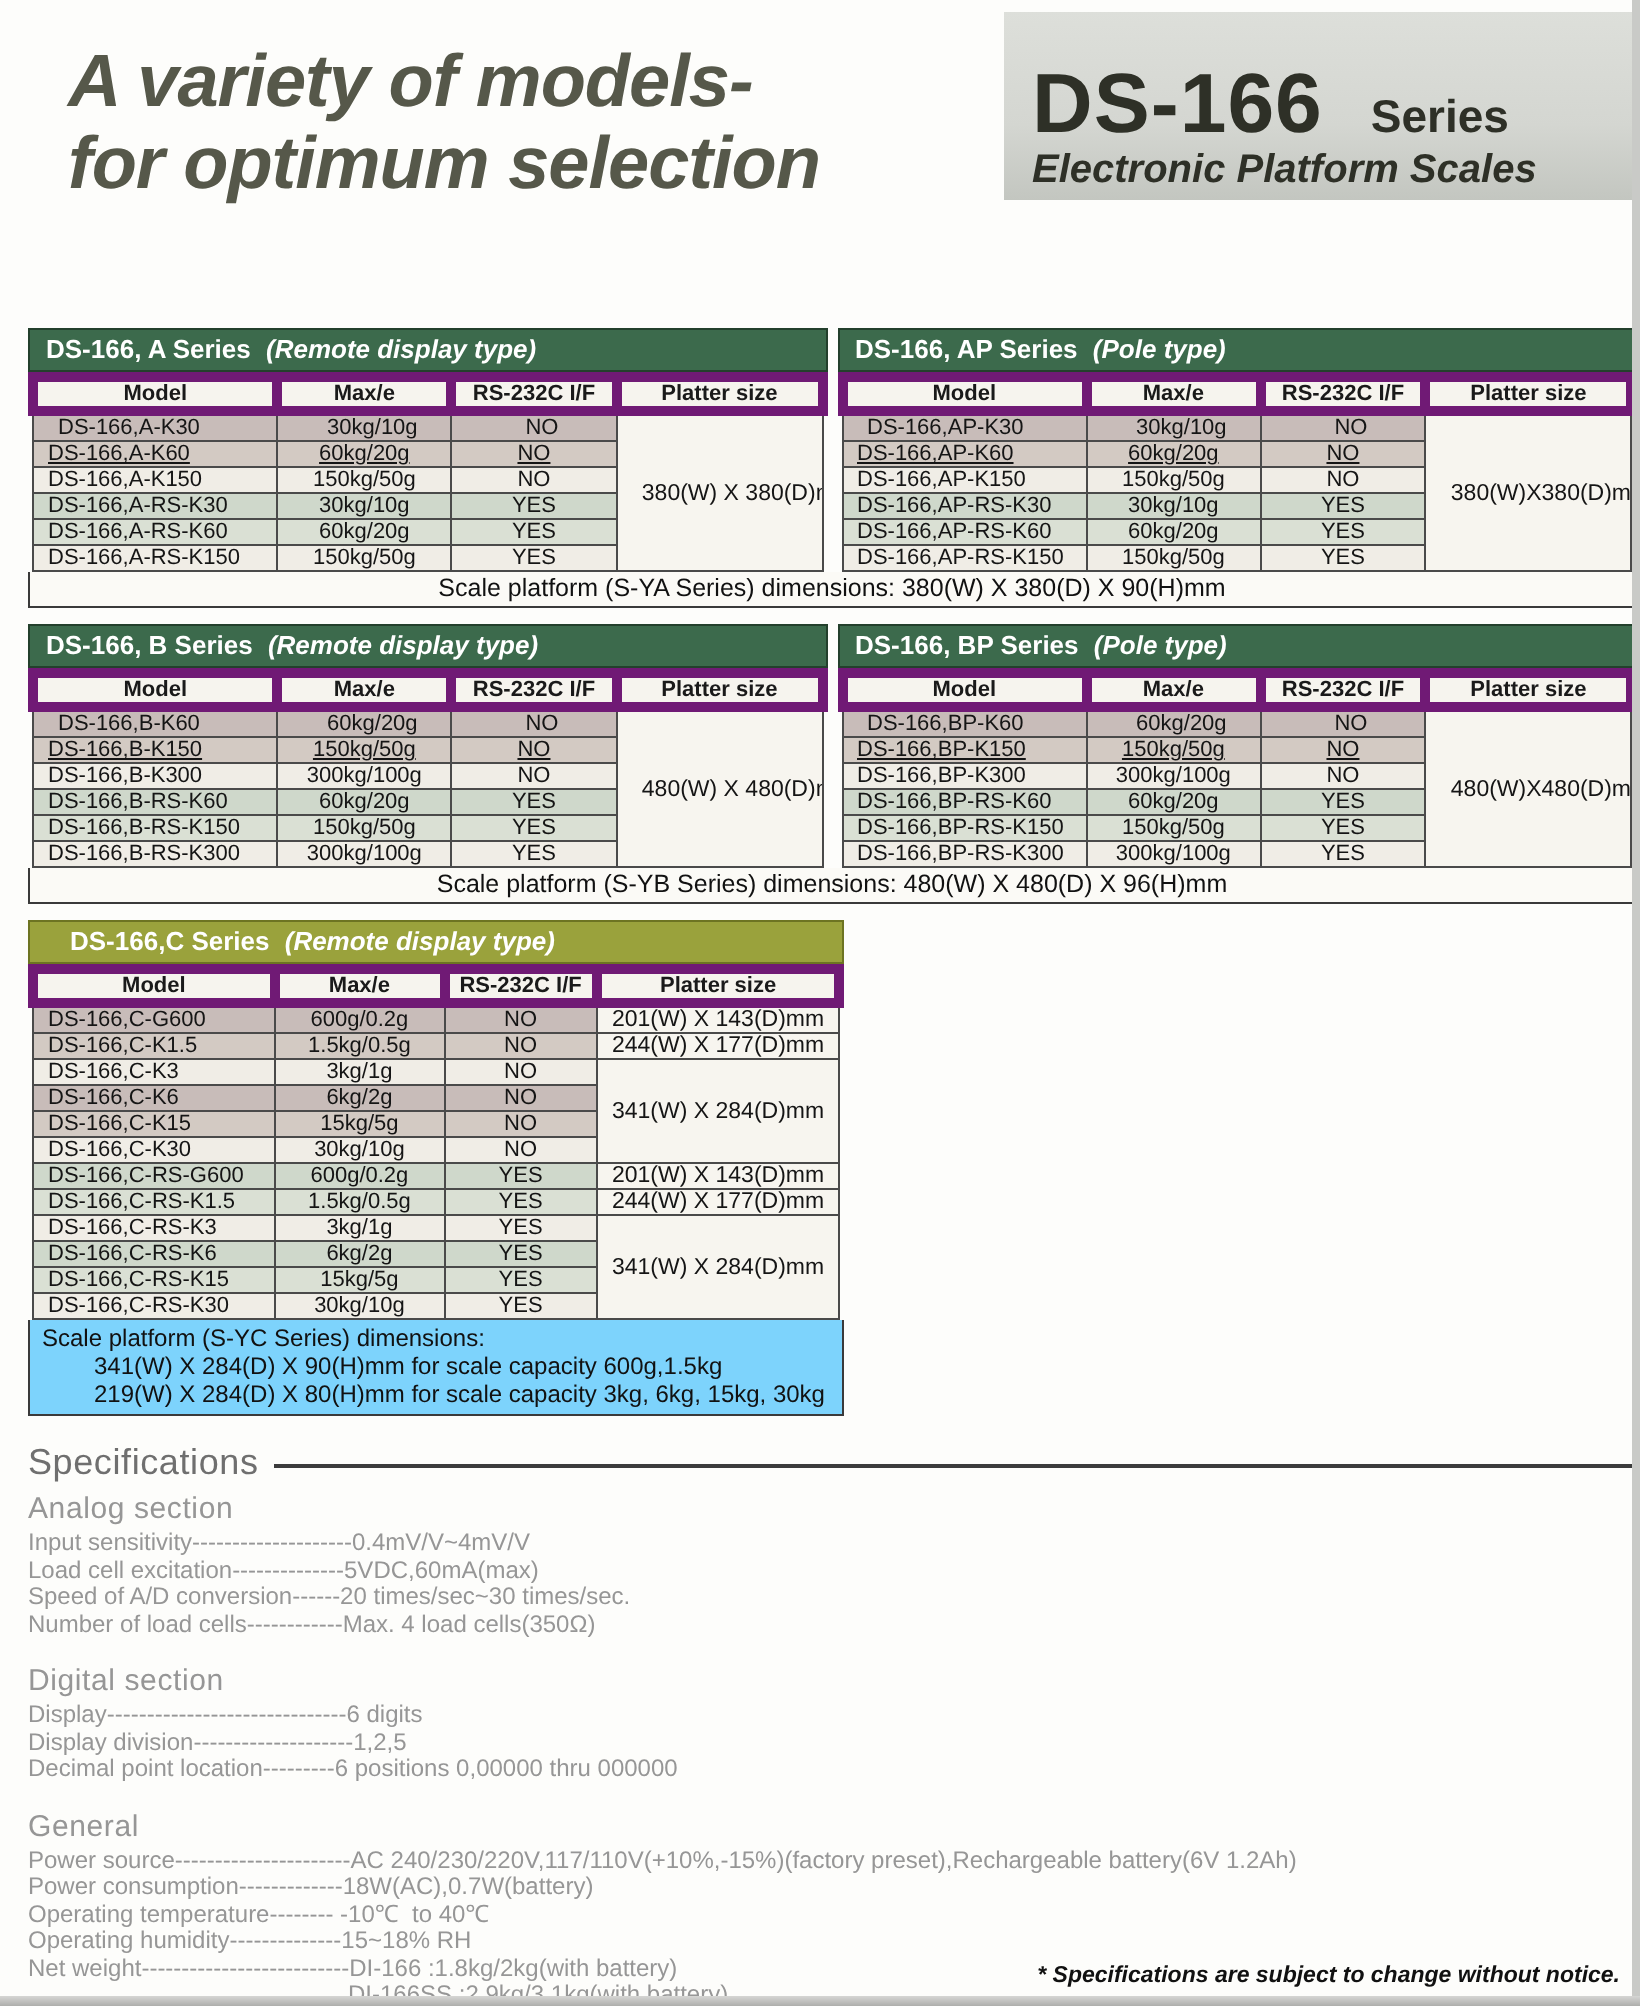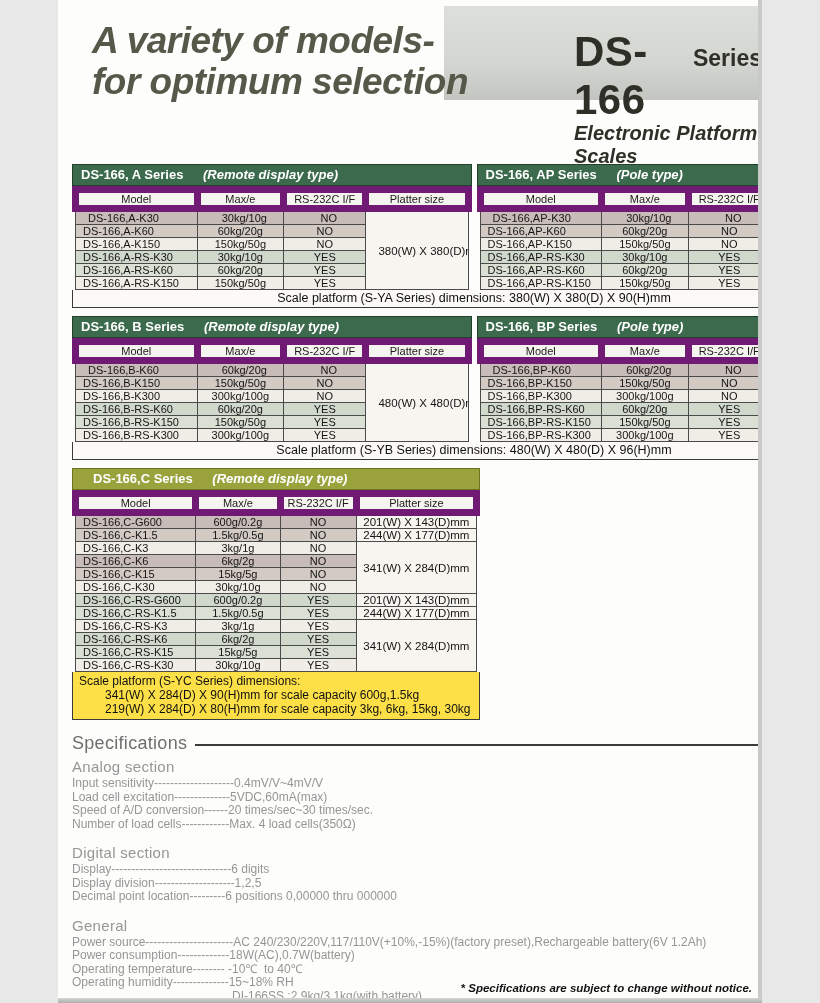--- a/index.html
+++ b/index.html
@@ -1,68 +1,68 @@
 <!DOCTYPE html>
 <html style="--series-bar-green: #3c6a4c; --series-bar-olive: #9aa23c; --title-olive: #56584a; --product-ink: #2e3027; --row-mauve-dark: #c8bcb9; --row-mauve-mid: #d3cac3; --row-green-dark: #cfd8cb; --row-green-mid: #dae0d4; --row-light: #f0ede6; --spec-heading-gray: #6f6f6f; --spec-text-gray: #969696;"><head>
 <meta charset="utf-8">
 <style>
   * { margin:0; padding:0; box-sizing:border-box; }
   html,body { background:#e8e8e8; }
   .page {
-    position:relative; width:704px; height:1003px; background:#fdfdfb;
+    position:relative; width:820px; height:1003px; background:#fdfdfb;
     font-family:"Liberation Sans", sans-serif; overflow:hidden;
     margin:0 auto;
   }
   
   .hdr-panel { position:absolute; right:0; top:6px; width:318px; height:94px;
     background:linear-gradient(180deg,#dddfda 0%,#d4d6d1 60%,#c3c6c0 100%); }
   .title { position:absolute; left:34px; top:20px; font-size:37px; font-weight:bold;
     font-style:italic; color:var(--title-olive,#56584a); line-height:1.12; letter-spacing:-0.5px; }
   .product { position:absolute; left:516px; top:28px; color:var(--product-ink,#2e3027); }
   .prod-line { display:flex; align-items:baseline; }
   .prod-name { font-size:42px; font-weight:bold; letter-spacing:0.5px; }
-  .prod-series { font-size:23px; font-weight:bold; margin-left:10px; }
+  .prod-series { font-size:23px; font-weight:bold; margin-left:24px; }
   .prod-sub { font-size:20px; font-weight:bold; font-style:italic; margin-top:-2px; }
   .tagline { position:absolute; left:34px; top:107px; font-size:20px; font-weight:bold;
     font-style:italic; color:#161616; line-height:1.38; }
   
   .content { position:absolute; left:14px; top:164px; width:804px; }
   .pair { display:flex; gap:5px; }
   .tblwrap { flex:1; }
   .series-bar { background:var(--series-bar-green,#3c6a4c); border:1px solid #23402c;
     color:#ffffff; font-size:13px; font-weight:bold; padding:2px 8px 3px; white-space:nowrap; overflow:hidden; }
   .series-bar.olive { background:var(--series-bar-olive,#9aa23c); border-color:#6d7422;padding-left:20px; }
-  .bar-type { font-style:italic; margin-left:16px; }
+  .bar-type { font-style:italic; margin-left:4px; }
   table { width:100%; border-collapse:collapse; border:1px solid #3a3a3a; table-layout:fixed; }
-  th { font-size:11px; font-weight:normal; color:#1a1a1a; background:#f6f4ee;
-    border:7px solid #701a75; height:15px; padding:0 2px; }
+  th { font-size:11px; font-weight:bold; color:#1a1a1a; background:#f6f4ee;
+    border:5px solid #701a75; height:15px; padding:0 2px; }
   td { font-size:11px; color:#151515; border:1px solid #4a4a4a; height:13px;
     padding:0 4px; line-height:12px; white-space:nowrap; overflow:hidden; }
   .td-model { text-align:left; padding-left:7px; }
   .td-center { text-align:center; }
   .td-platter { text-align:center; background:#f7f5ef !important; font-size:11.5px; }
   
   .t6 tbody tr:nth-child(1) td { background:var(--row-mauve-dark,#c8bcb9);padding-left:12px; }
-  .t6 tbody tr:nth-child(2) td { background:var(--row-mauve-mid,#d3cac3); }
+  .t6 tbody tr:nth-child(2) td { background:var(--row-mauve-mid,#d3cac3);text-decoration:underline; }
   .t6 tbody tr:nth-child(3) td { background:var(--row-light,#f0ede6); }
   .t6 tbody tr:nth-child(4) td { background:var(--row-green-dark,#cfd8cb); }
   .t6 tbody tr:nth-child(5) td { background:var(--row-green-mid,#dae0d4); }
   .t6 tbody tr:nth-child(6) td { background:var(--row-light,#f0ede6); }
   .t12 tbody tr:nth-child(1) td, .t12 tbody tr:nth-child(4) td { background:var(--row-mauve-dark,#c8bcb9); }
   .t12 tbody tr:nth-child(2) td, .t12 tbody tr:nth-child(5) td { background:var(--row-mauve-mid,#d3cac3); }
   .t12 tbody tr:nth-child(3) td, .t12 tbody tr:nth-child(6) td { background:var(--row-light,#f0ede6); }
   .t12 tbody tr:nth-child(7) td, .t12 tbody tr:nth-child(10) td { background:var(--row-green-dark,#cfd8cb); }
   .t12 tbody tr:nth-child(8) td, .t12 tbody tr:nth-child(11) td { background:var(--row-green-mid,#dae0d4); }
   .t12 tbody tr:nth-child(9) td, .t12 tbody tr:nth-child(12) td { background:var(--row-light,#f0ede6); }
   .pair-footer { border:1px solid #3a3a3a; border-top:none; text-align:center;
     font-size:12.5px; color:#111; padding:1px 0 2px; background:#fbfaf6; }
   .pair2 { margin-top:8px; }
   .c-block { margin-top:8px; width:408px; }
   .c-footer { border:1px solid #3a3a3a; border-top:none; font-size:12px; color:#111;
-    padding:2px 6px 3px; background:#fde047; line-height:14px; }
+    padding:2px 6px 3px; background:#7dd3fc; line-height:14px; }
   .c-footer .cf-indent { padding-left:26px; }
   
   .specs { margin-top:13px; width:804px; }
   .specs-head { display:flex; align-items:center; font-size:18px;
     color:var(--spec-heading-gray,#6f6f6f); letter-spacing:0.3px; }
   .specs-head .rule { flex:1; height:2px; background:#3c3c3c; margin-left:8px; margin-top:2px; }
   .spec-sec { margin-top:13px; }
   .spec-sec:first-of-type { margin-top:4px; }
   .spec-title { font-size:15px; color:var(--spec-text-gray,#8e8e8e); margin-bottom:2px; letter-spacing:0.3px; }
   .spec-line { font-size:12px; line-height:13.5px; color:var(--spec-text-gray,#979797); white-space:pre; }
@@ -439,20 +439,21 @@
             <div class="spec-line">Display------------------------------6 digits</div>
             <div class="spec-line">Display division--------------------1,2,5</div>
             <div class="spec-line">Decimal point location---------6 positions 0,00000 thru 000000</div>
           </div>
           <div class="spec-sec">
             <div class="spec-title">General</div>
             <div class="spec-line">Power source----------------------AC 240/230/220V,117/110V(+10%,-15%)(factory preset),Rechargeable battery(6V 1.2Ah)</div>
             <div class="spec-line">Power consumption-------------18W(AC),0.7W(battery)</div>
             <div class="spec-line">Operating temperature-------- -10℃  to 40℃</div>
             <div class="spec-line">Operating humidity--------------15~18% RH</div>
+            <div class="spec-line">Net weight--------------------------DI-166 :1.8kg/2kg(with battery)</div>
             <div class="spec-line indent">DI-166SS :2.9kg/3.1kg(with battery)</div>
           </div>
         </div>
     </div>
 
   </div>
 
   <div class="footnote">* Specifications are subject to change without notice.</div>
 
   <div class="edge-right"></div>

